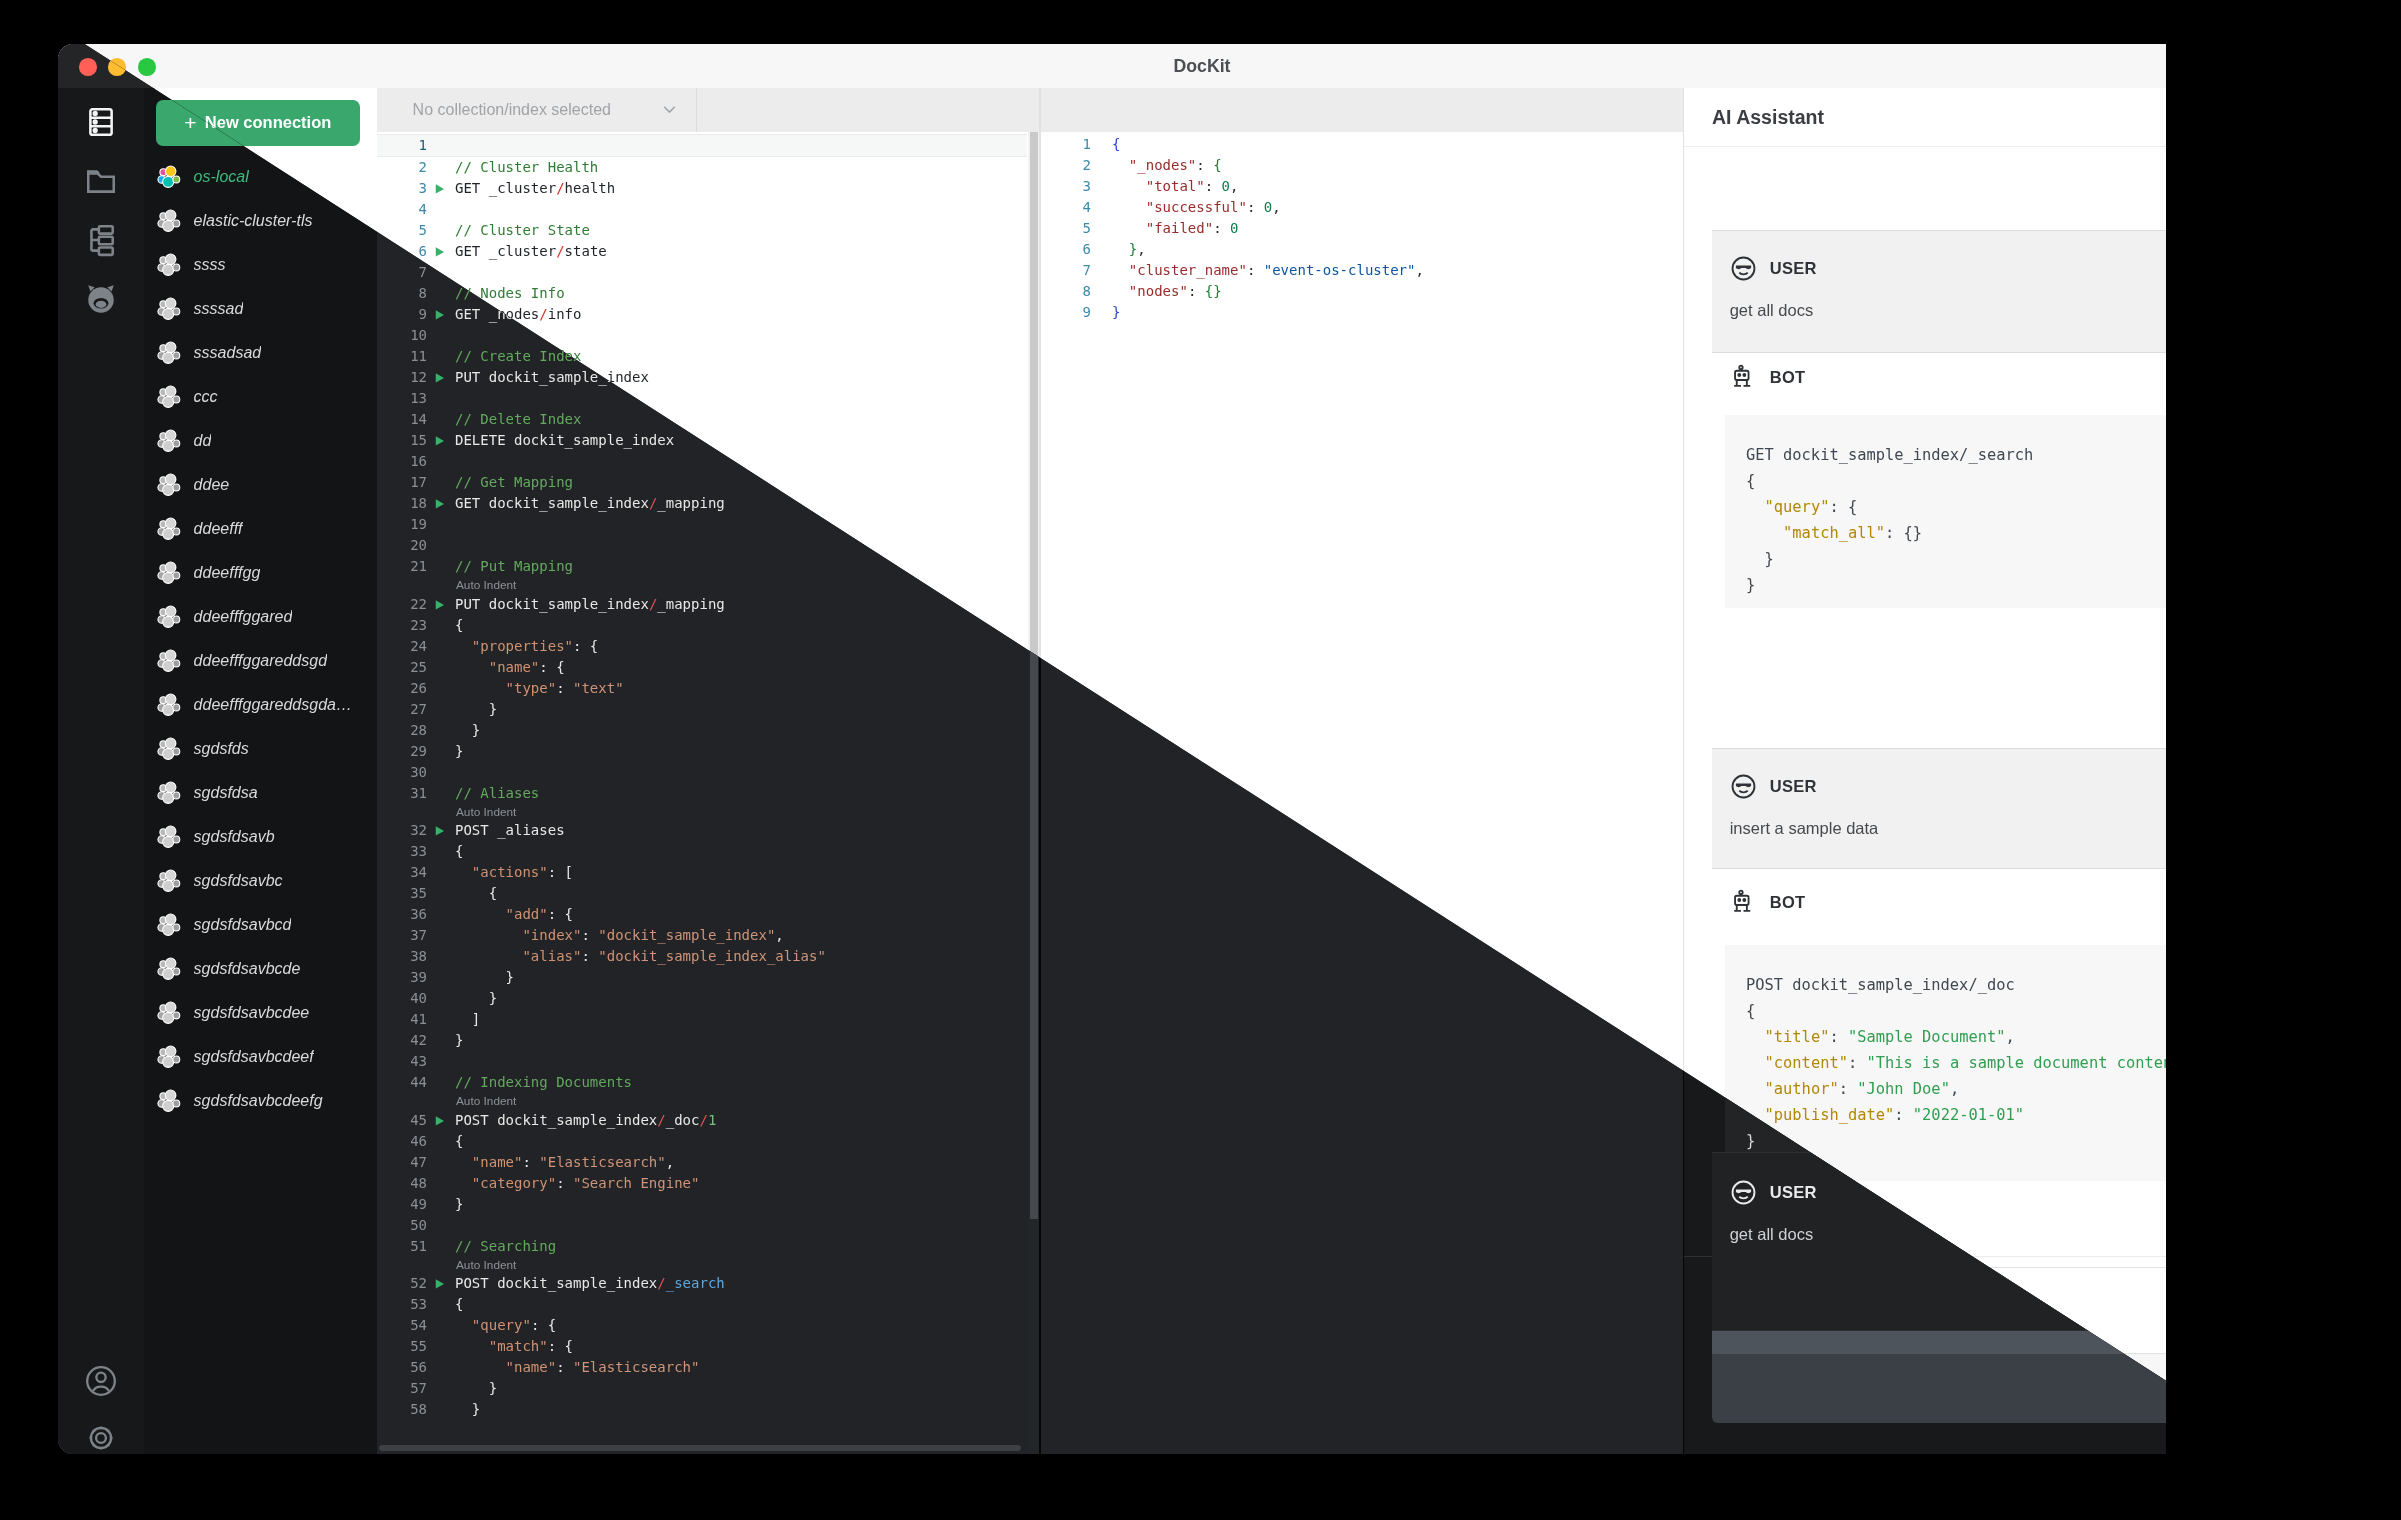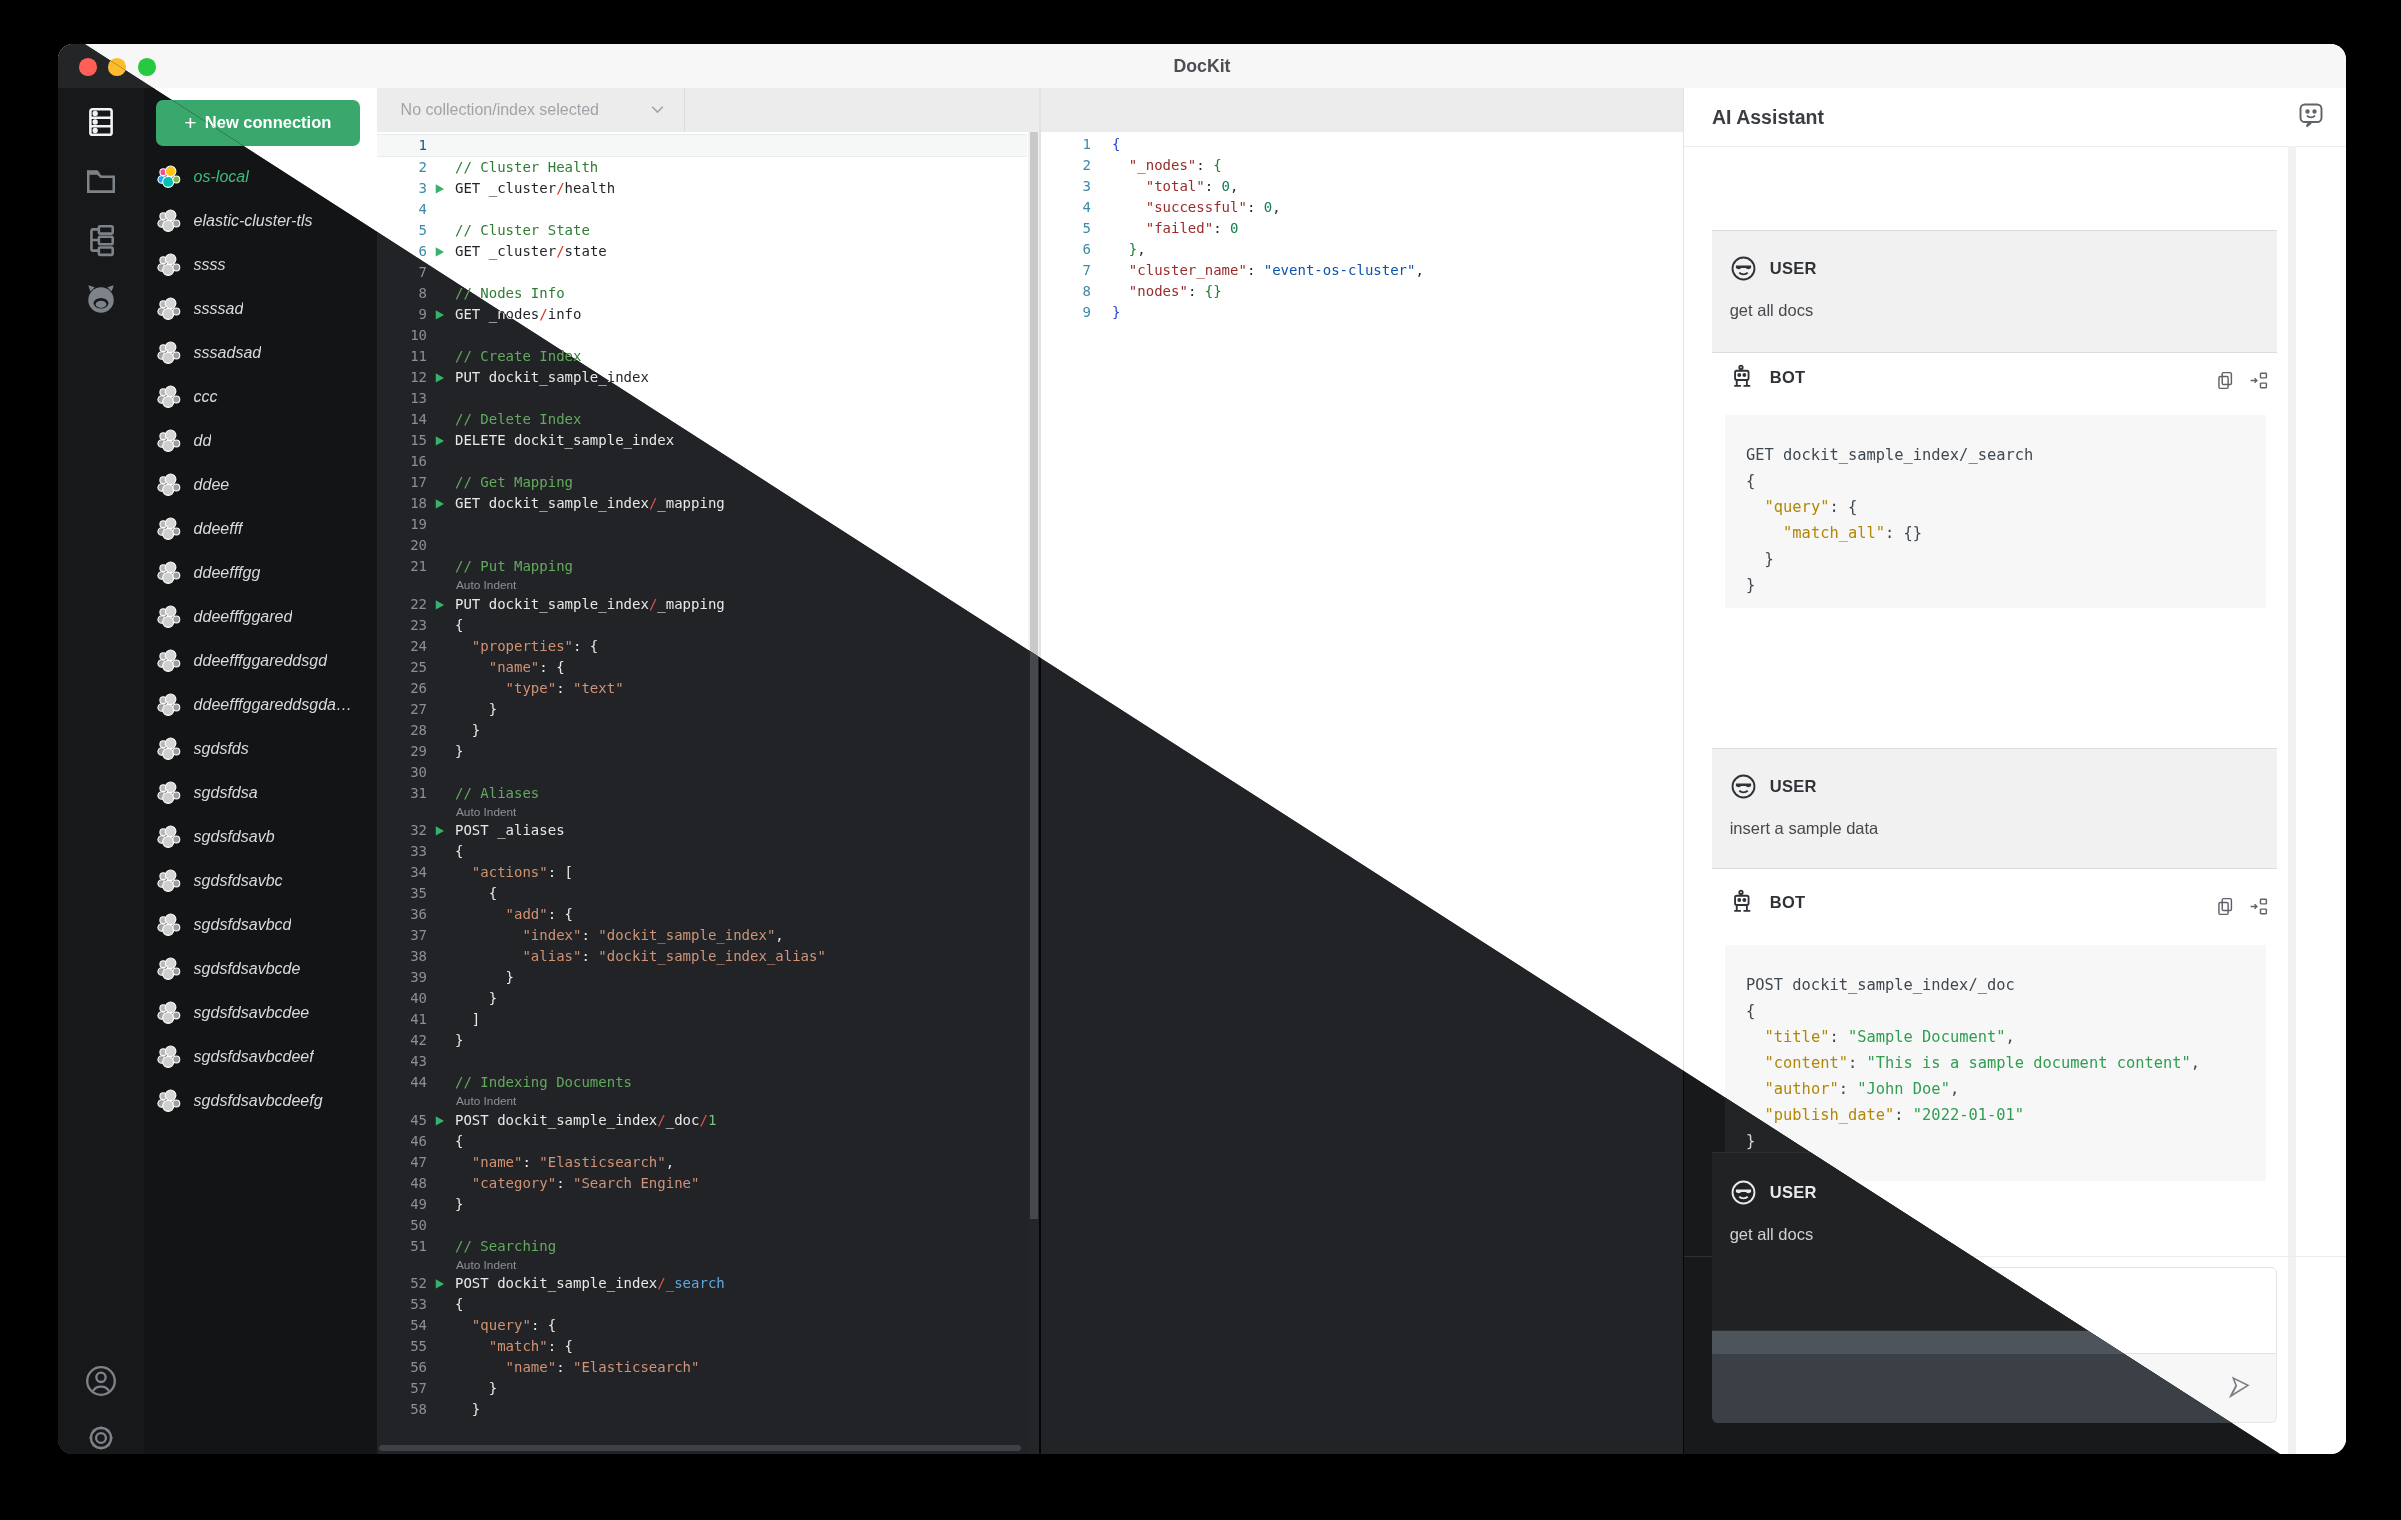--- a/index.html
+++ b/index.html
@@ -1,17 +1,17 @@
 <!DOCTYPE html>
 <html style="font-size:9.5px"><head>
 <meta charset="utf-8">
 <style>
   html,body{margin:0;padding:0;background:#000;}
-  .stage{position:relative;width:2401px;height:1521px;background:#000;overflow:hidden;
-         font-family:"Liberation Sans", sans-serif;}
+  .stage{position:relative;width:2144px;height:1521px;background:#000;overflow:hidden;
+         font-family:"Liberation Sans", sans-serif;padding-left:22px;}
   .window{position:absolute;left:58px;top:44px;width:2288px;height:1410px;border-radius:15.4px;
           overflow:hidden;background:#000;}
   .app{position:absolute;inset:0;background:var(--ed-bg);
     --titlebar-bg:#f7f7f7;--titlebar-border:#e3e3e3;--title-color:#4b4e52;
     --tb-bg:#ececec;--tb-border:#dcdcdc;--dd-text:#a0a4a8;
     --rail-bg:#17181a;--rail-icon:#7d8388;--rail-icon-active:#f2f3f4;
     --conn-bg:#ffffff;--conn-text:#3c4043;--accent-green:#3aa76d;--os-green:#3fbb7e;
     --panel-border:#e2e2e2;
     --ed-bg:#ffffff;--ed-num:#3b8aa8;--ed-num-active:#1a5b77;--ed-text:#1f2328;--ed-comment:#2f7d32;
     --slash:#d93025;--ed-key:#9c4a2e;--ed-val:#b26a4b;--ed-numlit:#1e8a4c;--ed-blue:#1976d2;--hl:#f6f8f8;--hl-border:#e9ecec;
@@ -61,21 +61,21 @@
             font-family:"Liberation Sans",sans-serif;display:flex;align-items:center;justify-content:center;gap:8.3px;cursor:pointer;}
   .new-conn .plus{font-size:21px;font-weight:400;line-height:1;}
   .conn-list{position:absolute;left:0;top:67px;right:0;bottom:0;overflow:hidden;font-style:italic;}
   .conn-item{position:relative;height:44px;display:flex;align-items:center;padding:0 11.8px;gap:11.8px;cursor:pointer;}
   .conn-item .cname{font-size:16px;color:var(--conn-text);white-space:nowrap;overflow:hidden;text-overflow:ellipsis;}
   .conn-item.active .cname{color:var(--os-green);}
   .cicon{width:26px;height:26px;flex:0 0 26px;}
   
   .toolbar{position:absolute;left:319px;top:0;width:1306px;height:44px;background:var(--tb-bg);
            border-bottom:0.6px solid var(--tb-border);}
-  .dropdown{position:absolute;left:0;top:0;width:307px;height:44px;border-right:0.6px solid var(--tb-border);
+  .dropdown{position:absolute;left:12px;top:0;width:307px;height:44px;border-right:0.6px solid var(--tb-border);
             display:flex;align-items:center;cursor:pointer;}
   .dropdown .dd-label{margin-left:23.6px;font-size:16px;color:var(--dd-text);}
   .dropdown .chev{position:absolute;right:20px;top:16.5px;width:13px;height:9.5px;color:var(--dd-text);}
   
   .editor{position:absolute;left:319px;top:44px;width:662px;bottom:0;background:var(--ed-bg);overflow:hidden;
           font-family:"DejaVu Sans Mono",monospace;}
   .edlines{position:absolute;left:0;top:2.4px;right:11.8px;}
   .edrow{position:relative;height:21px;line-height:21px;font-size:14px;display:flex;}
   .edrow.hl{background:var(--hl);border-top:0.6px solid var(--hl-border);border-bottom:0.6px solid var(--hl-border);}
   .edrow .ln{width:50px;text-align:right;color:var(--ed-num);flex:0 0 50px;}

